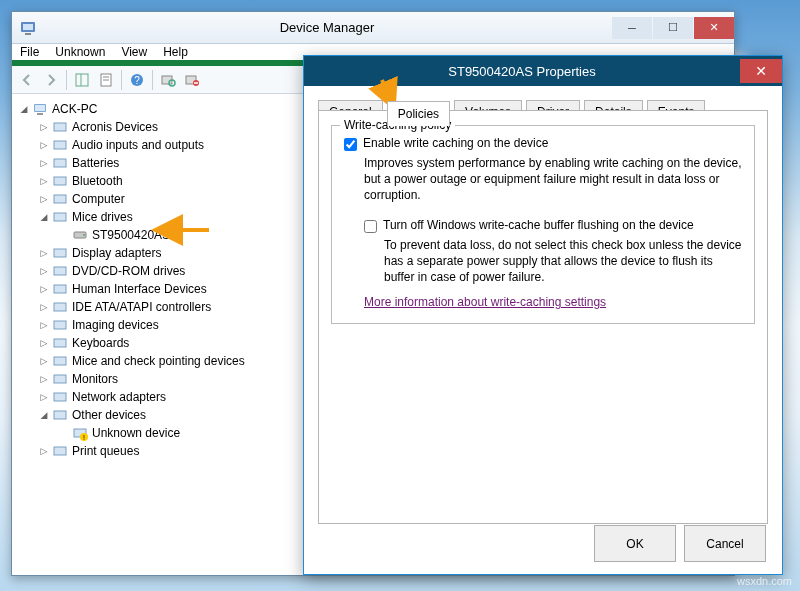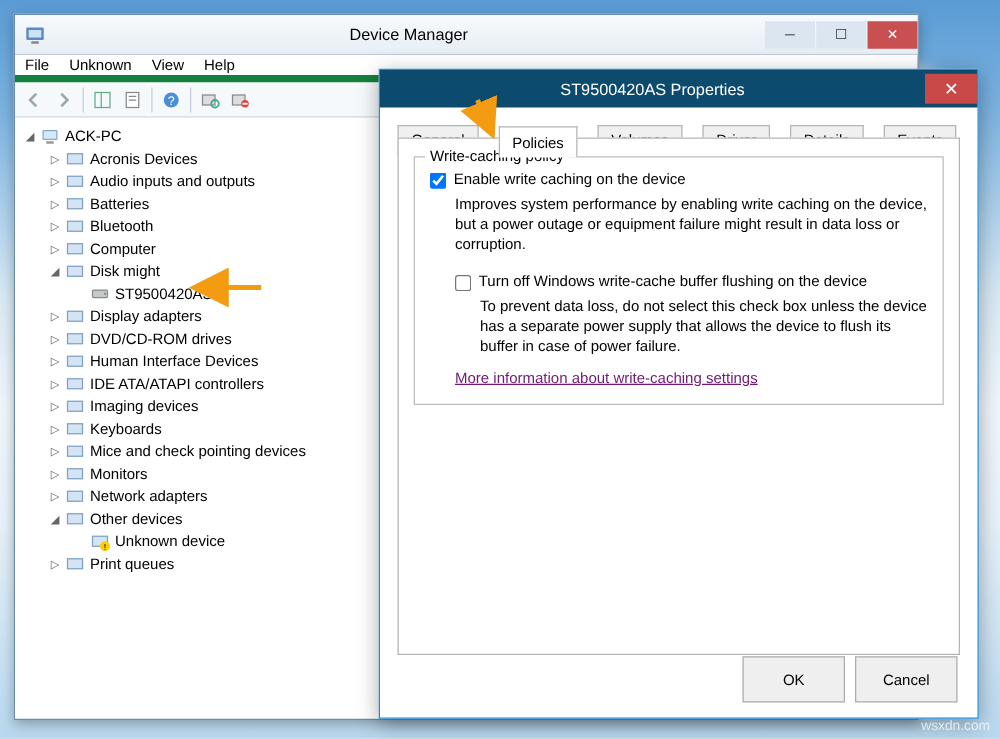--- a/index.html
+++ b/index.html
@@ -44,21 +44,21 @@
 
 .prop-window { position: absolute; top: 55px; left: 303px; width: 480px; height: 520px;
   background: #fff; border: 1px solid #1e8bd6; box-shadow: 0 4px 16px rgba(0,0,0,0.35); }
 .prop-titlebar { height: 30px; background: #0c4a6e; display: flex; align-items: center; }
 .prop-titlebar .ptitle { flex: 1; text-align: center; color: #fff; font-size: 13px; }
 .prop-titlebar .pclose { width: 42px; height: 24px; background: #c94848; color: #fff;
   display: flex; align-items: center; justify-content: center; font-size: 14px; margin-right: 0; }
 
 .tabs { display: flex; padding: 14px 14px 0 14px; position: relative; }
 .tab { padding: 4px 10px 5px; font-size: 12px; border: 1px solid #b5b5b5; border-bottom: none;
-  background: #f0f0f0; margin-right: 16px; position: relative; }
+  background: #f0f0f0; margin-right: 4px; position: relative; }
 .tab.active { background: #fff; z-index: 2; top: 1px; padding-top: 5px; }
 .tab-body { position: absolute; top: 54px; left: 14px; right: 14px; bottom: 50px;
   border: 1px solid #b5b5b5; background: #fff; padding: 14px 12px; font-size: 12px; }
 
 .fieldset { border: 1px solid #bcbcbc; padding: 10px 12px 14px; position: relative; }
 .fieldset .legend { position: absolute; top: -8px; left: 8px; background: #fff; padding: 0 4px; font-size: 12px; }
 .chk-row { display: flex; align-items: flex-start; margin-bottom: 4px; }
 .chk-row input { margin: 2px 6px 0 0; }
 .chk-row .lbl { font-size: 12px; text-align: center; }
 .desc { font-size: 12px; color: #000; margin: 0 0 14px 20px; line-height: 1.35; }
@@ -209,21 +209,21 @@
           </span>
           <span>Computer</span>
         </div>
         <div class="tree-item d1">
           <span class="expander">◢</span>
           <span class="ticon">
             <svg viewBox="0 0 16 16">
               <rect x="2" y="4" width="12" height="8" fill="#d5e4f2" stroke="#7da0c4"></rect>
             </svg>
           </span>
-          <span>Disk might</span>
+          <span>Mice drives</span>
         </div>
         <div class="tree-item d2">
           <span class="ticon">
             <svg viewBox="0 0 16 16">
               <rect x="2" y="5" width="12" height="6" rx="1" fill="#c8c8c8" stroke="#888"></rect>
               <circle cx="12" cy="8" r="1" fill="#6a6"></circle>
             </svg>
           </span>
           <span>ST9500420AS</span>
         </div>

